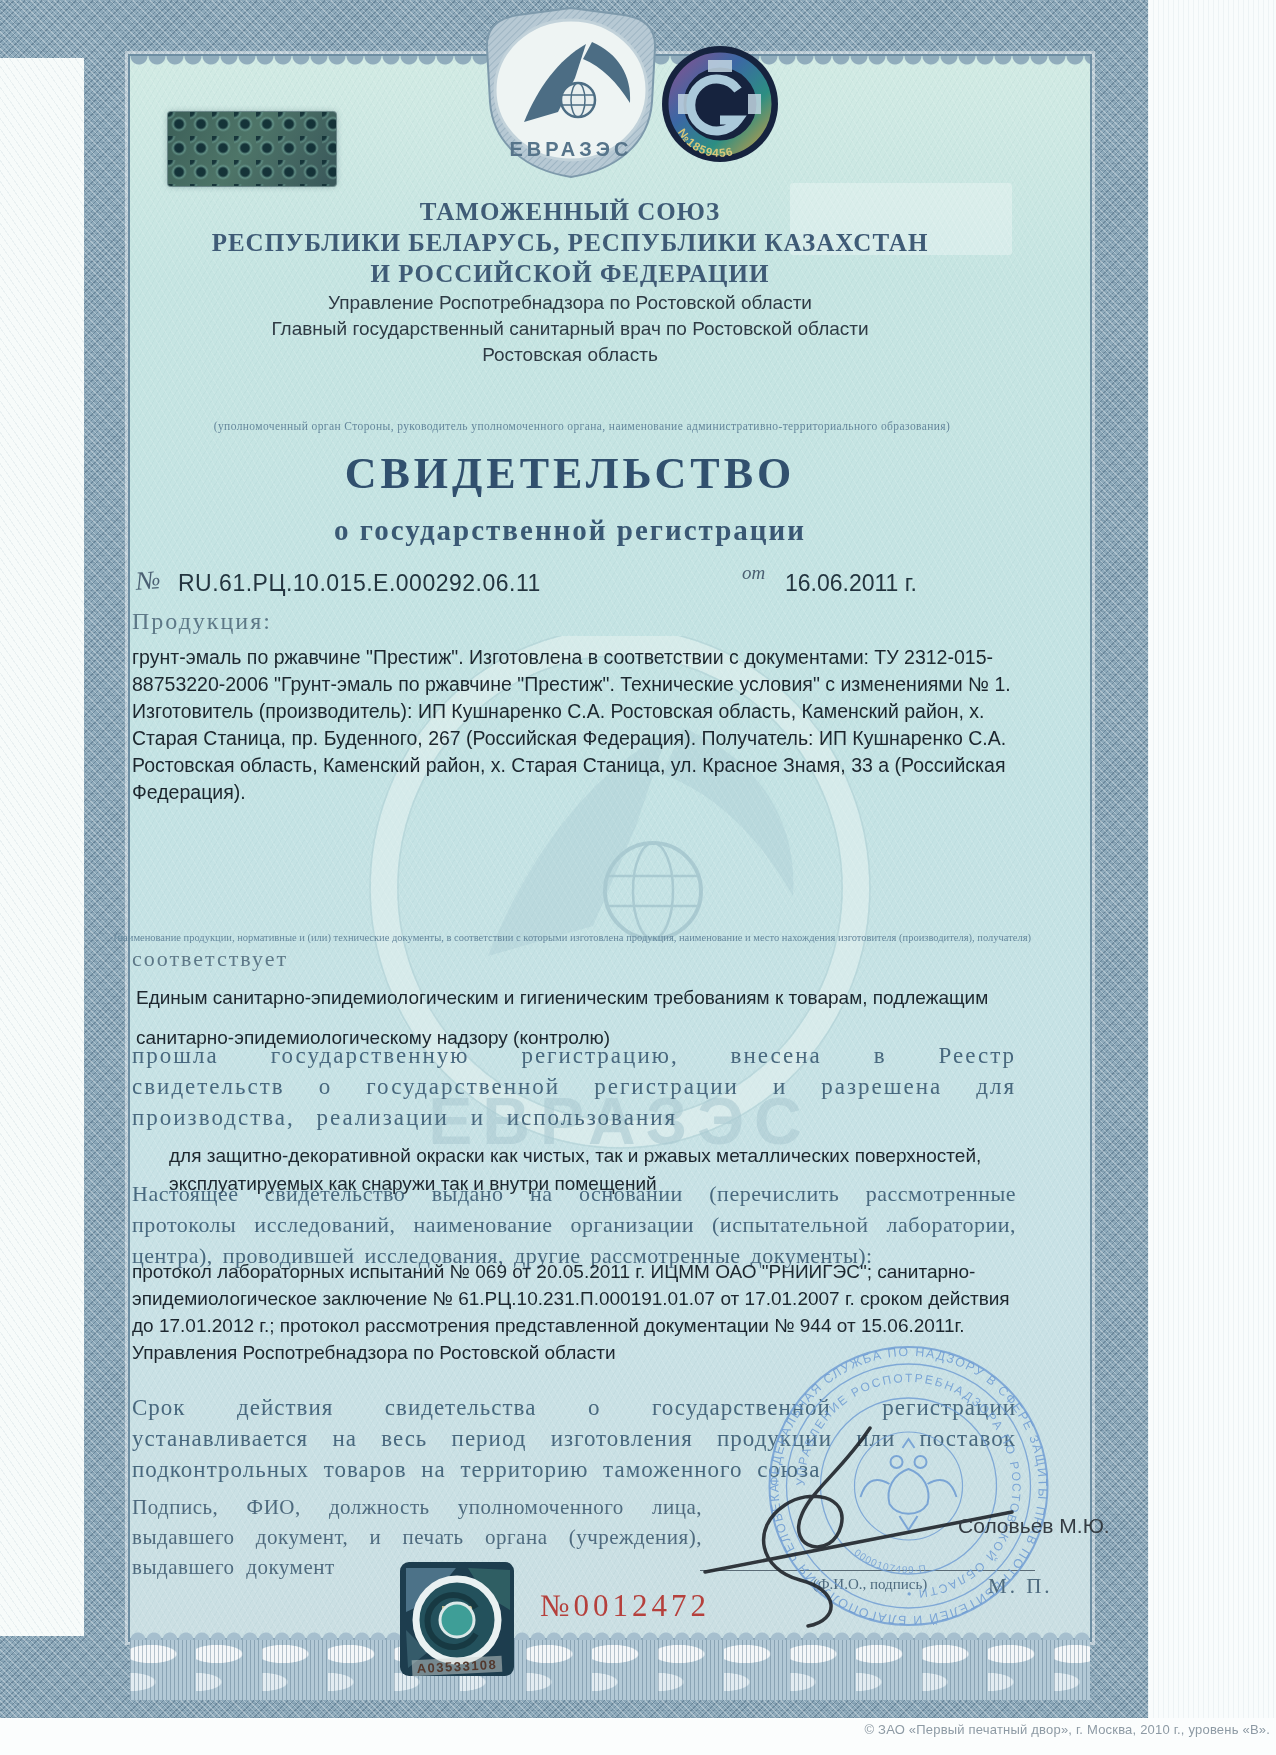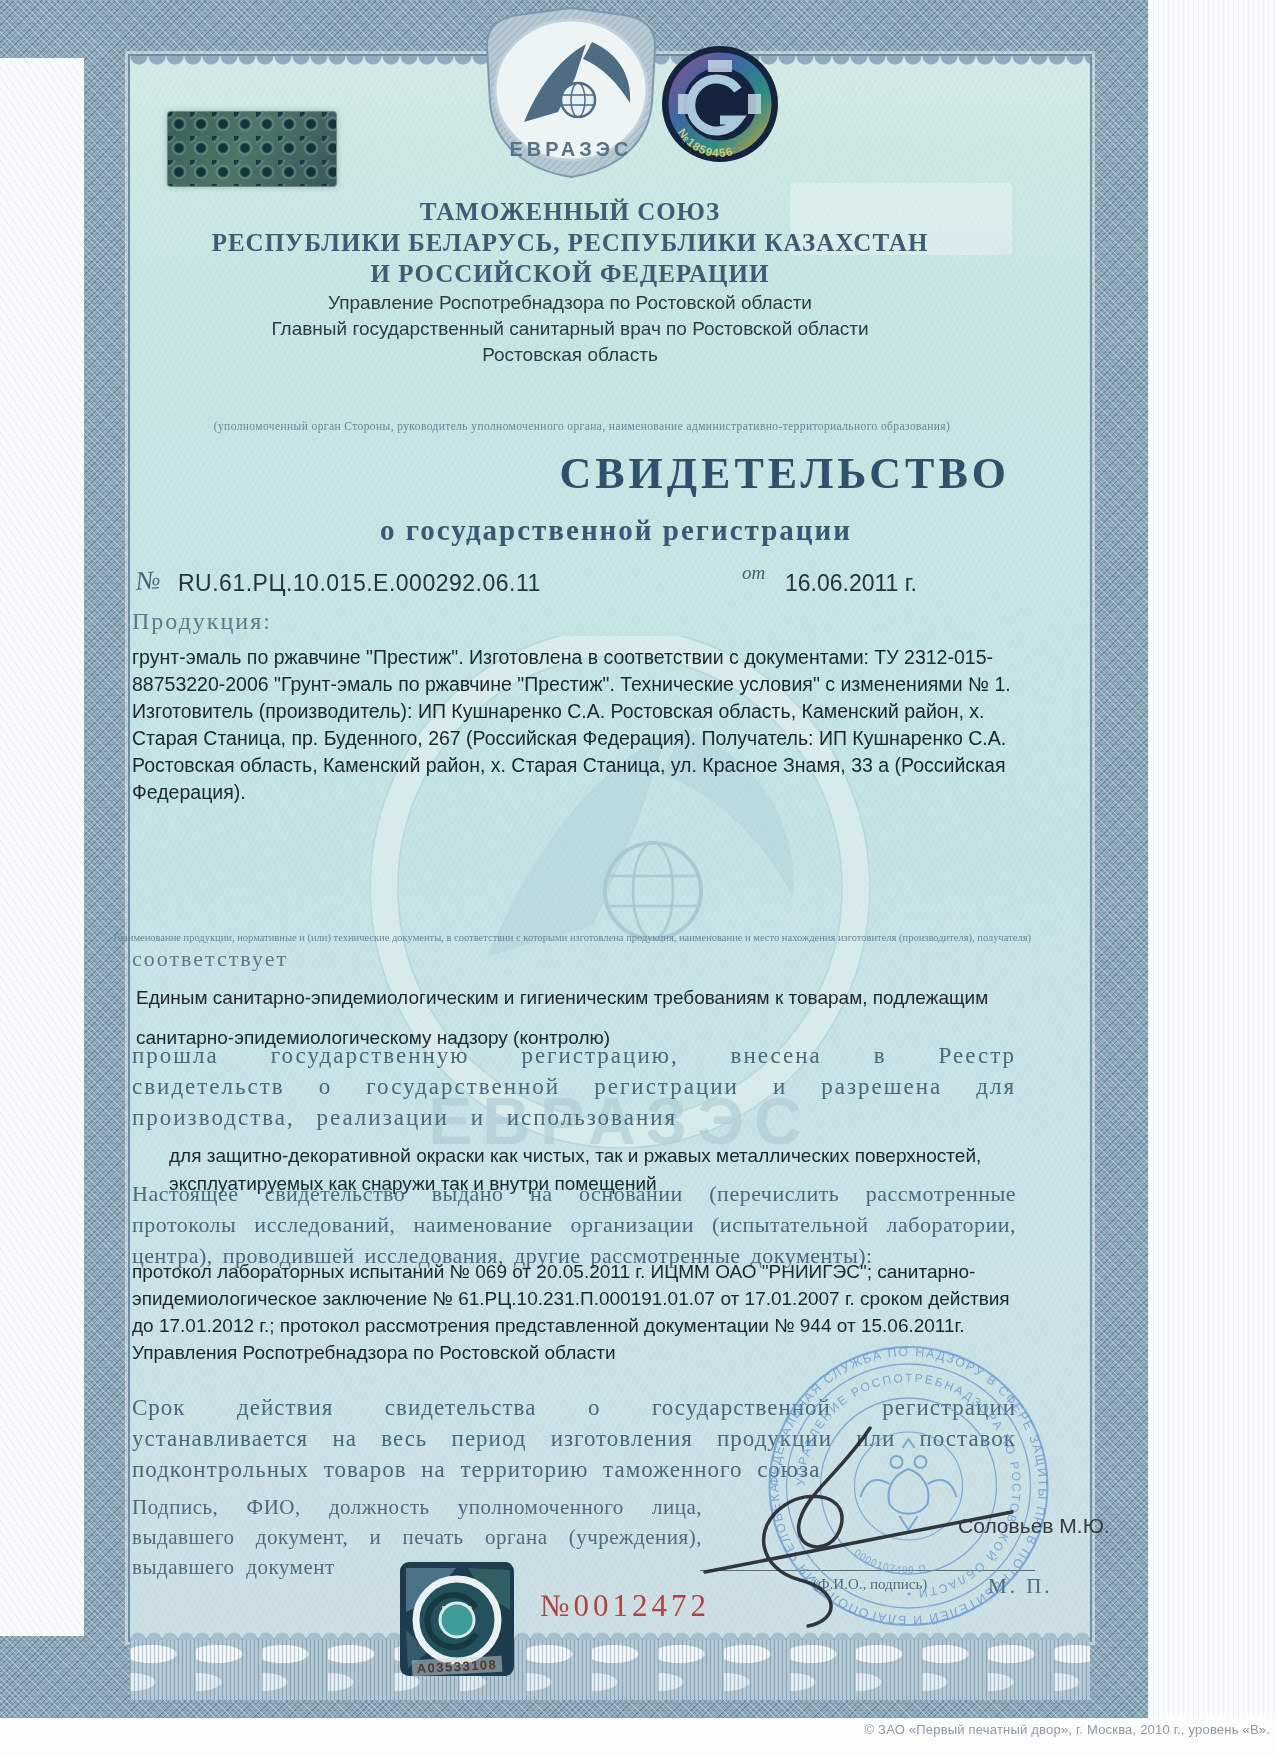--- a/index.html
+++ b/index.html
@@ -43,22 +43,22 @@
 
   .content{position:absolute;inset:0;}
   .content > *{position:absolute;}
 
   
   .ser{font-family:"Liberation Serif",serif;}
   .center{text-align:center;}
   .union-line{font-weight:bold;font-size:25px;line-height:31px;color:#3f5b76;letter-spacing:1px;}
   .auth-line{font-size:19px;line-height:26px;color:#2e3a44;}
   .cap{color:#64869b;}
-  .title-main{font-weight:bold;font-size:44px;letter-spacing:4px;color:#31506e;text-align:right;}
-  .title-sub{font-weight:bold;font-size:29px;letter-spacing:2px;color:#3a5874;padding-left:46px;}
+  .title-main{font-weight:bold;font-size:44px;letter-spacing:4px;color:#31506e;}
+  .title-sub{font-weight:bold;font-size:29px;letter-spacing:2px;color:#3a5874;}
   .label-ser{color:#5d7887;letter-spacing:2px;}
   .black-sans{color:#1c262e;font-size:19.5px;line-height:27px;}
   .p-ser{color:#48687e;text-align:justify;}
   .red-num{font-family:"Liberation Serif",serif;color:#b5403c;font-size:31px;font-weight:normal;letter-spacing:4px;}
   .copyright{position:absolute;top:1722px;right:6px;font-size:13px;color:#8d9aa4;letter-spacing:.2px;}
 
   .light-patch{background:rgba(255,255,255,.30);border-radius:3px;}
 
   
   .foil{width:168px;height:74px;border-radius:3px;

